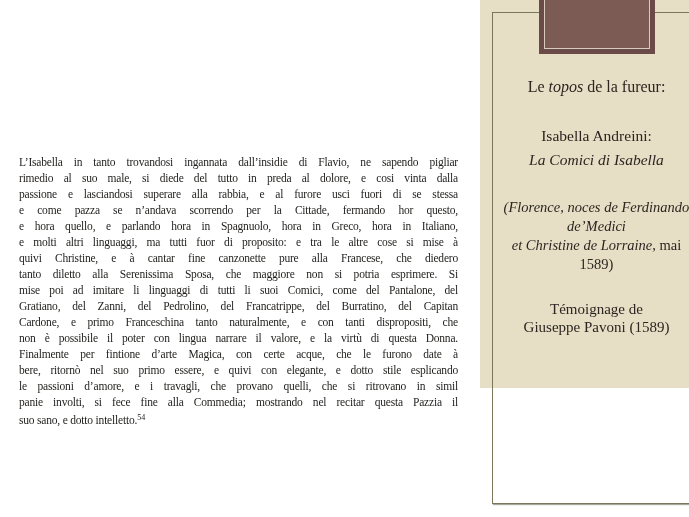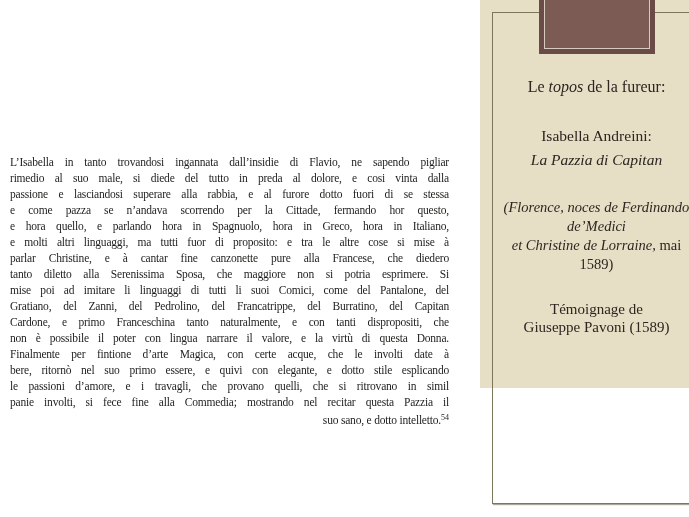--- a/index.html
+++ b/index.html
@@ -7,33 +7,33 @@
     position:relative;
     width:689px; height:517px;
     background:var(--slide_bg, #ffffff);
     font-family:"Liberation Serif", serif;
     overflow:hidden;
   }
 
   
   .quote {
     position:absolute;
-    left:10px; top:154px; width:439px;
+    left:19px; top:154px; width:439px;
     color:var(--quote_text, #1f1e1c);
     font-size:11.5px;
     letter-spacing:-0.2px;
     line-height:16px;
   }
   .line {
     height:16px;
     overflow:hidden;
     text-align:justify;
   }
   .line::after { content:""; display:inline-block; width:100%; height:0; }
-  .line.last { text-align:right; }
+  .line.last { text-align:left; }
   .line.last::after { content:none; }
   .u { border-bottom:2px solid var(--underline_red, #c43524); padding-bottom:16px;margin-top:40px; }
   .arrow { position:relative; }
   .arrow::after {
     content:"";
     position:absolute; right:-9px; bottom:-6px;
     width:0; height:0;
     border-left:8px solid var(--underline_red, #c43524);
     border-top:4px solid transparent;
     border-bottom:4px solid transparent;
@@ -76,49 +76,49 @@
   .s-block3 { margin-top:26px; font-size:15px; line-height:18px; }
 </style>
 </head>
 <body>
 
 <div class="slide">
 
   <div class="quote" id="quote">
       <div class="line"><span>L’Isabella in tanto trovandosi ingannata dall’insidie di Flavio, ne sapendo pigliar</span></div>
       <div class="line"><span>rimedio al suo male, si diede del tutto in </span><span class="u">preda al dolore,</span><span> e cosi </span><span class="u">vinta dalla</span></div>
-      <div class="line"><span class="u">passione</span><span> e lasciandosi superare alla </span><span class="u">rabbia,</span><span> e al </span><span class="u">furore</span><span> dotto fuori di se stessa</span></div>
+      <div class="line"><span class="u">passione</span><span> e lasciandosi superare alla </span><span class="u">rabbia,</span><span> e al </span><span class="u">furore</span><span> usci fuori di se stessa</span></div>
       <div class="line"><span>e </span><span class="u">come pazza</span><span> se n’andava </span><span class="u">scorrendo per la Cittade,</span><span> fermando hor questo,</span></div>
       <div class="line"><span>e hora quello, e </span><span class="u">parlando hora in Spagnuolo</span><span>, </span><span class="u">hora in Greco</span><span>, </span><span class="u">hora in Italiano</span><span>,</span></div>
       <div class="line"><span>e </span><span class="u">molti altri linguaggi</span><span>, ma tutti </span><span class="u">fuor di proposito:</span><span> e tra le altre cose si mise à</span></div>
-      <div class="line"><span>parlar </span><span class="u">Christine</span><span>, e à </span><span class="u">cantar fine canzonette</span><span> pure alla </span><span class="u">Francese,</span><span> che diedero</span></div>
+      <div class="line"><span>quivi </span><span class="u">Christine</span><span>, e à </span><span class="u">cantar fine canzonette</span><span> pure alla </span><span class="u">Francese,</span><span> che diedero</span></div>
       <div class="line"><span>tanto diletto alla Serenissima Sposa, che maggiore non si potria esprimere. Si</span></div>
       <div class="line"><span>mise poi ad </span><span class="u">imitare li linguaggi di tutti li suoi Comici</span><span>, come del </span><span class="u arrow">Pantalone</span><span>, del</span></div>
       <div class="line"><span>Gratiano, del Zanni, del Pedrolino, del Francatrippe, del Burratino, del Capitan</span></div>
       <div class="line"><span>Cardone, e primo </span><span class="u">Franceschina</span><span> tanto naturalmente, e con tanti dispropositi, che</span></div>
       <div class="line"><span>non è possibile il poter con lingua narrare il valore, e </span><span class="u">la virtù di questa Donna.</span></div>
-      <div class="line"><span>Finalmente </span><span class="u">per fintione d’arte Magica,</span><span> con certe acque, che le involti date à</span></div>
+      <div class="line"><span>Finalmente </span><span class="u">per fintione d’arte Magica,</span><span> con certe acque, che le furono date à</span></div>
       <div class="line"><span>bere, </span><span class="u">ritornò nel suo primo essere</span><span>, e quivi con elegante, e dotto stile esplicando</span></div>
       <div class="line"><span>le passioni d’amore, e i travagli, che provano quelli, che si ritrovano in simil</span></div>
       <div class="line"><span>panie involti, si fece fine alla Commedia; </span><span class="u">mostrando nel recitar questa Pazzia il</span></div>
       <div class="line last"><span>suo sano, e </span><span class="u">dotto intelletto.</span><sup>54</sup></div>
     </div>
 
   <div class="cream">
     <div class="panel"></div>
     <div class="ornament">
       <div class="ornament-inner"></div>
     </div>
 
     <div class="side-text">
       <div class="s-title"><span>Le </span><em>topos</em><span> de la fureur:</span></div>
 
       <div class="s-block1">
         <div>Isabella Andreini:</div>
-        <div><em>La Pazzia di Capitan</em></div>
+        <div><em>La Comici di Isabella</em></div>
       </div>
 
       <div class="s-block2">
         <div><em>(Florence, noces de Ferdinando</em></div>
         <div><em>de’Medici</em></div>
         <div><em>et Christine de Lorraine,</em><span> mai</span></div>
         <div>1589)</div>
       </div>
 
       <div class="s-block3">

